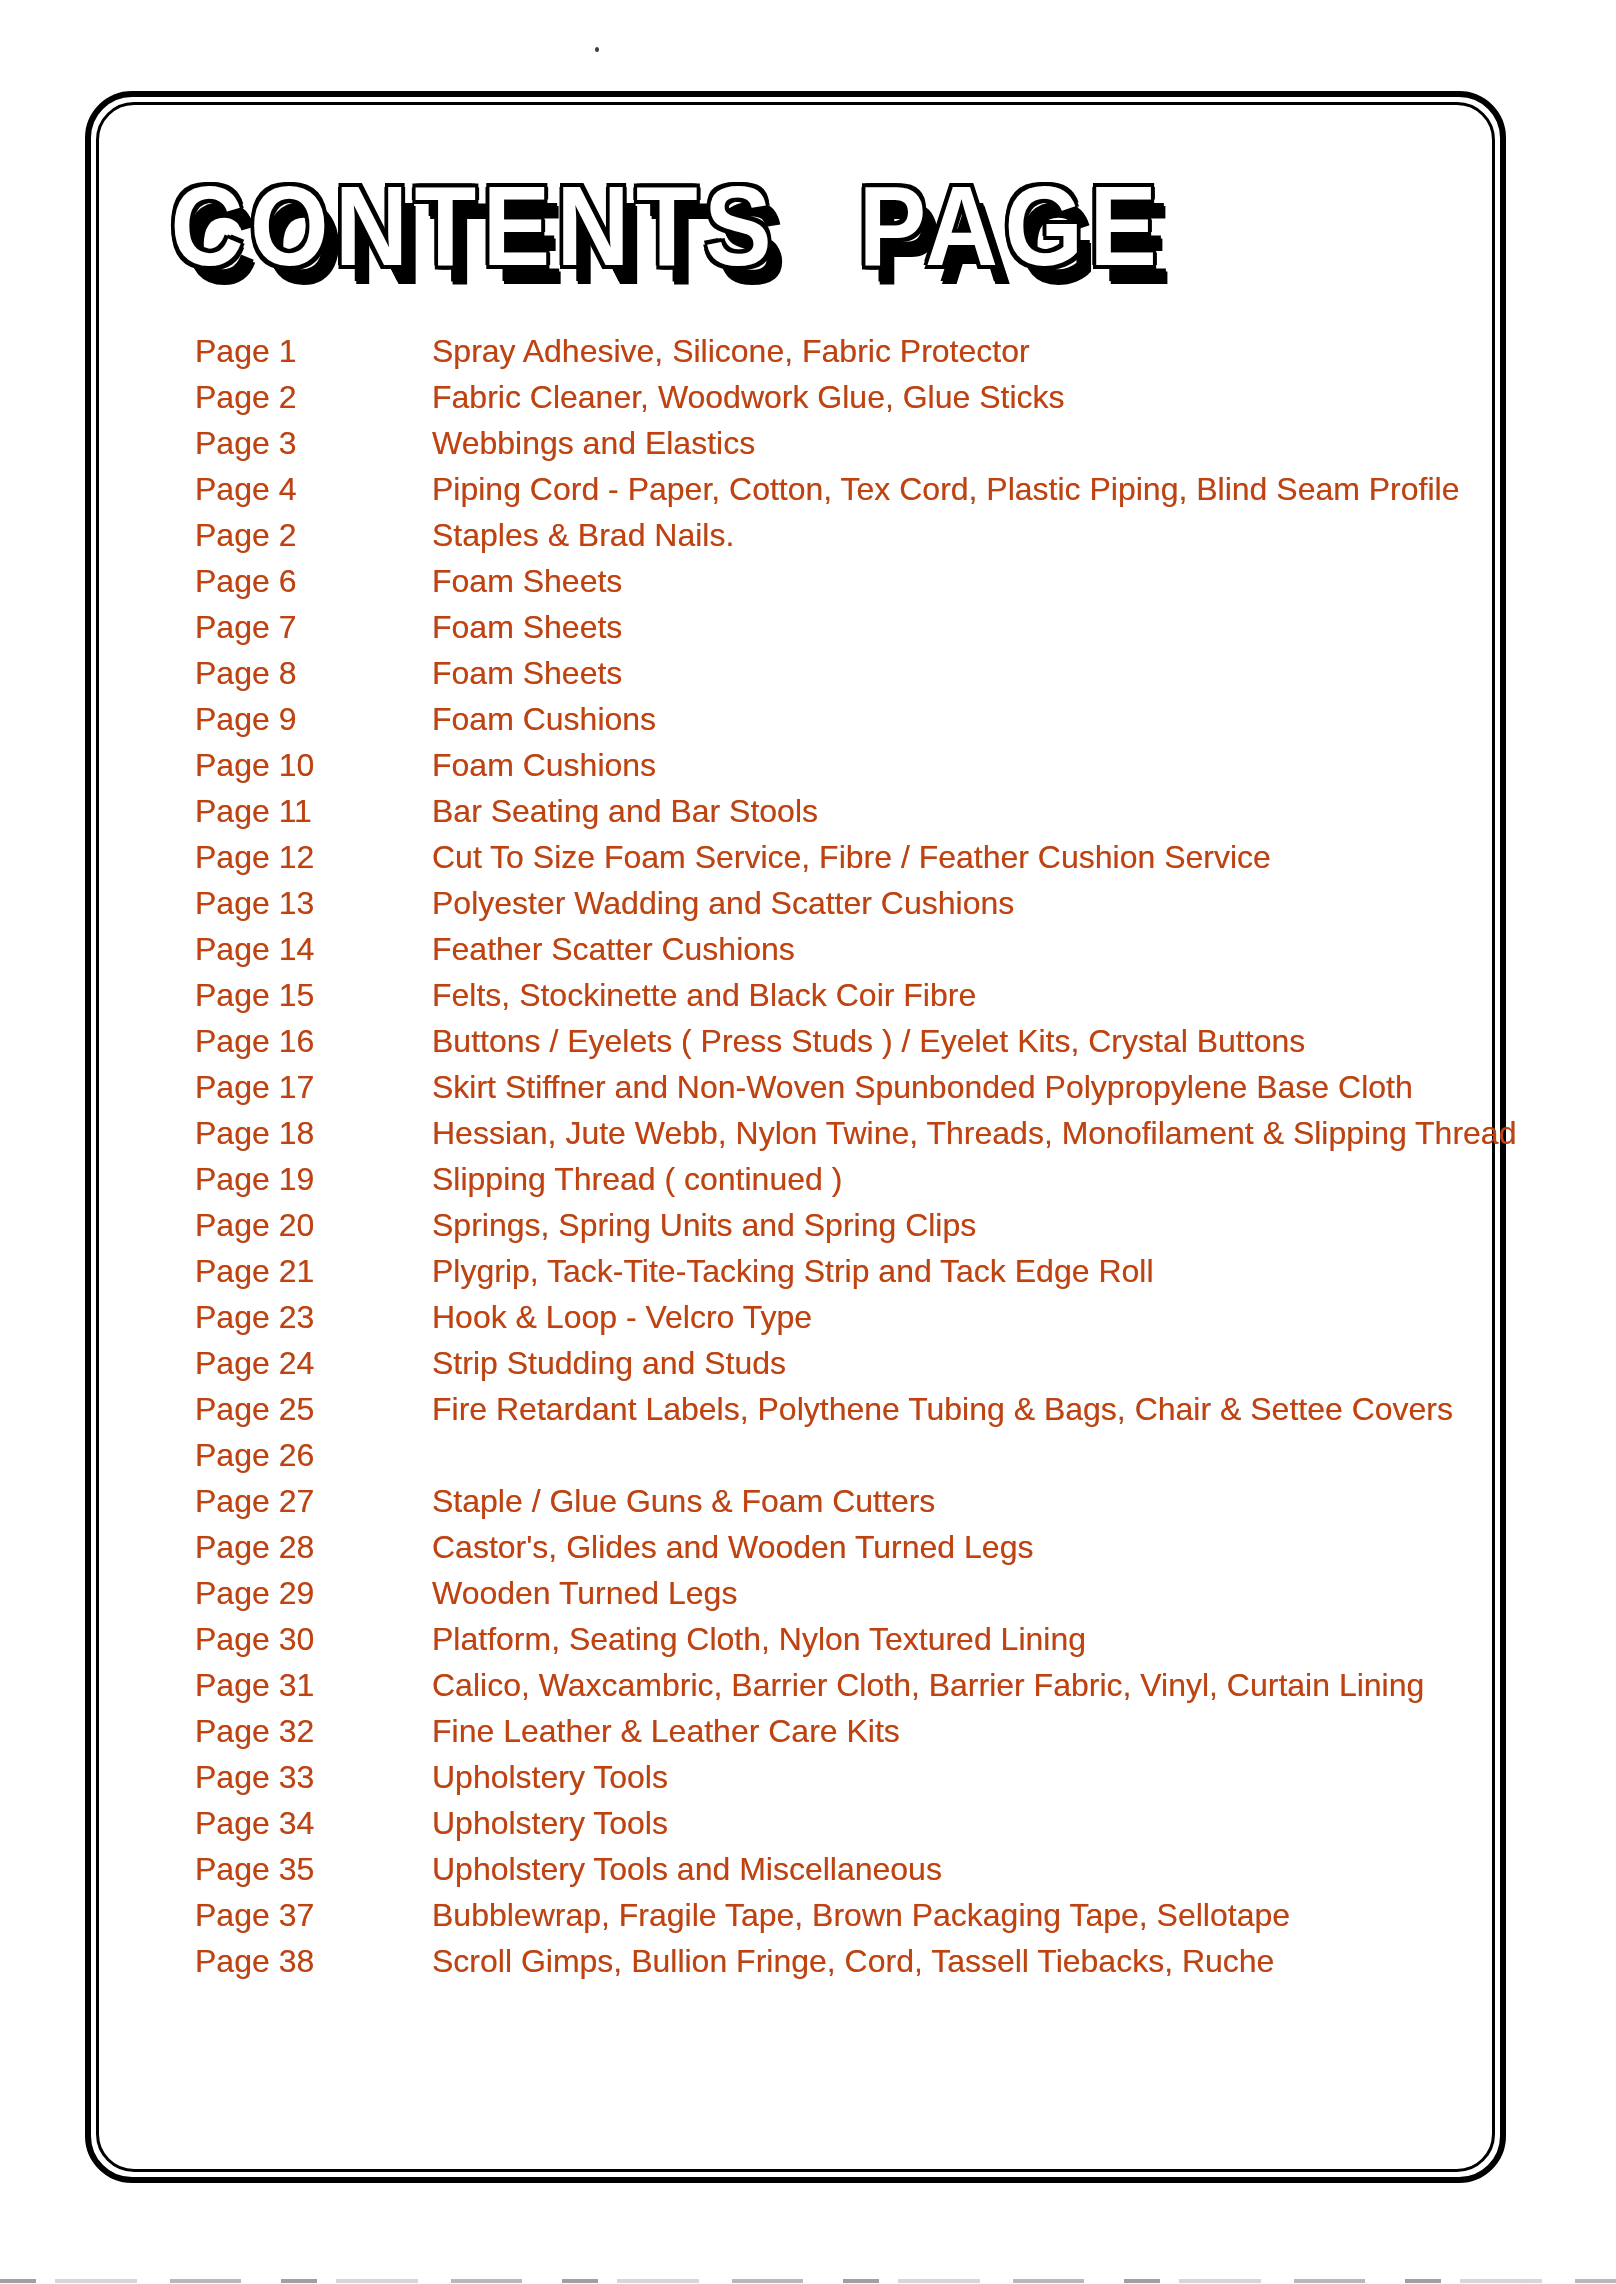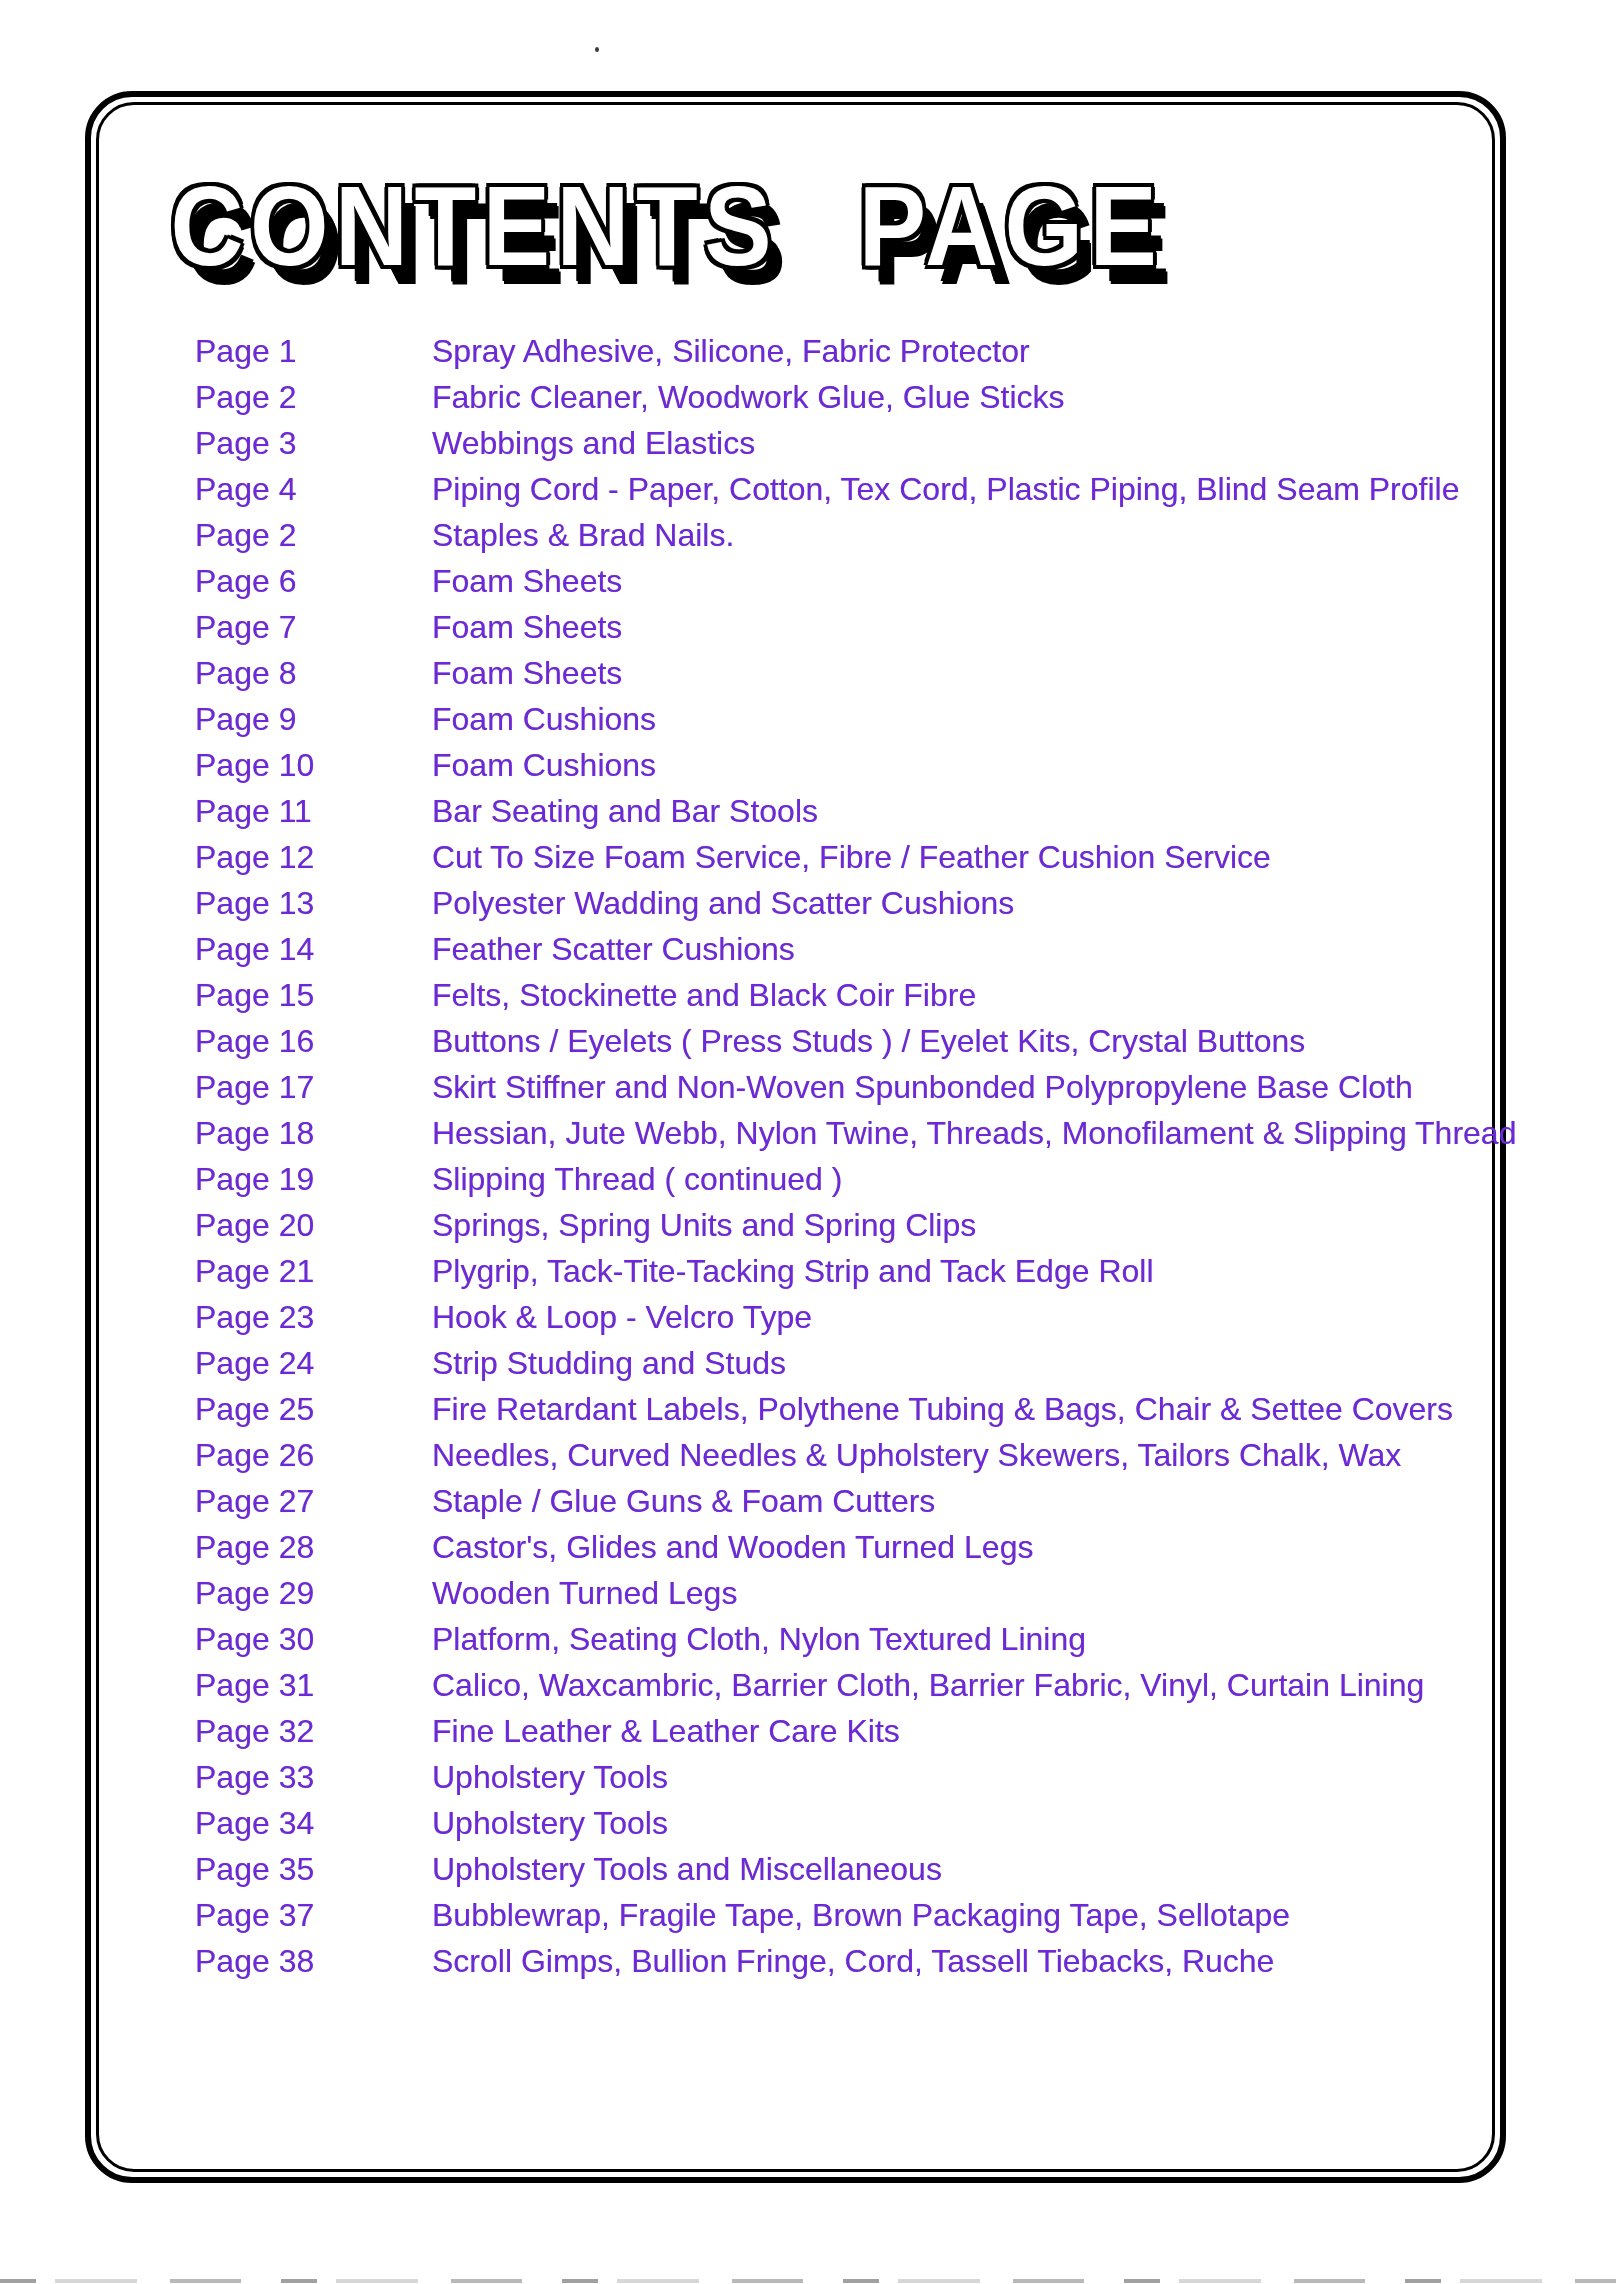--- a/index.html
+++ b/index.html
@@ -68,21 +68,21 @@
     left: 195px;
     top: 328px;
     width: 1338px;
   }
   .toc-row {
     display: flex;
     height: 46px;
     line-height: 46px;
     white-space: nowrap;
     font-size: 32px;
-    color: #6d28d9;
+    color: #c2410c;
     text-shadow: 0 0 0.7px rgba(0,0,0,0.35);
   }
   .toc-page-label {
     flex: 0 0 189px;
     width: 189px;
   }
   .toc-description {
     flex: 0 0 auto;
     margin-left: 48px;
   }
@@ -220,21 +220,20 @@
     <div class="toc-row">
     <span class="toc-page-label">Page 24</span>
     <span class="toc-description">Strip Studding and Studs</span>
   </div>
     <div class="toc-row">
     <span class="toc-page-label">Page 25</span>
     <span class="toc-description">Fire Retardant Labels, Polythene Tubing &amp; Bags, Chair &amp; Settee Covers</span>
   </div>
     <div class="toc-row">
     <span class="toc-page-label">Page 26</span>
-    <span class="toc-description">Needles, Curved Needles &amp; Upholstery Skewers, Tailors Chalk, Wax</span>
   </div>
     <div class="toc-row">
     <span class="toc-page-label">Page 27</span>
     <span class="toc-description">Staple / Glue Guns &amp; Foam Cutters</span>
   </div>
     <div class="toc-row">
     <span class="toc-page-label">Page 28</span>
     <span class="toc-description">Castor's, Glides and Wooden Turned Legs</span>
   </div>
     <div class="toc-row">

